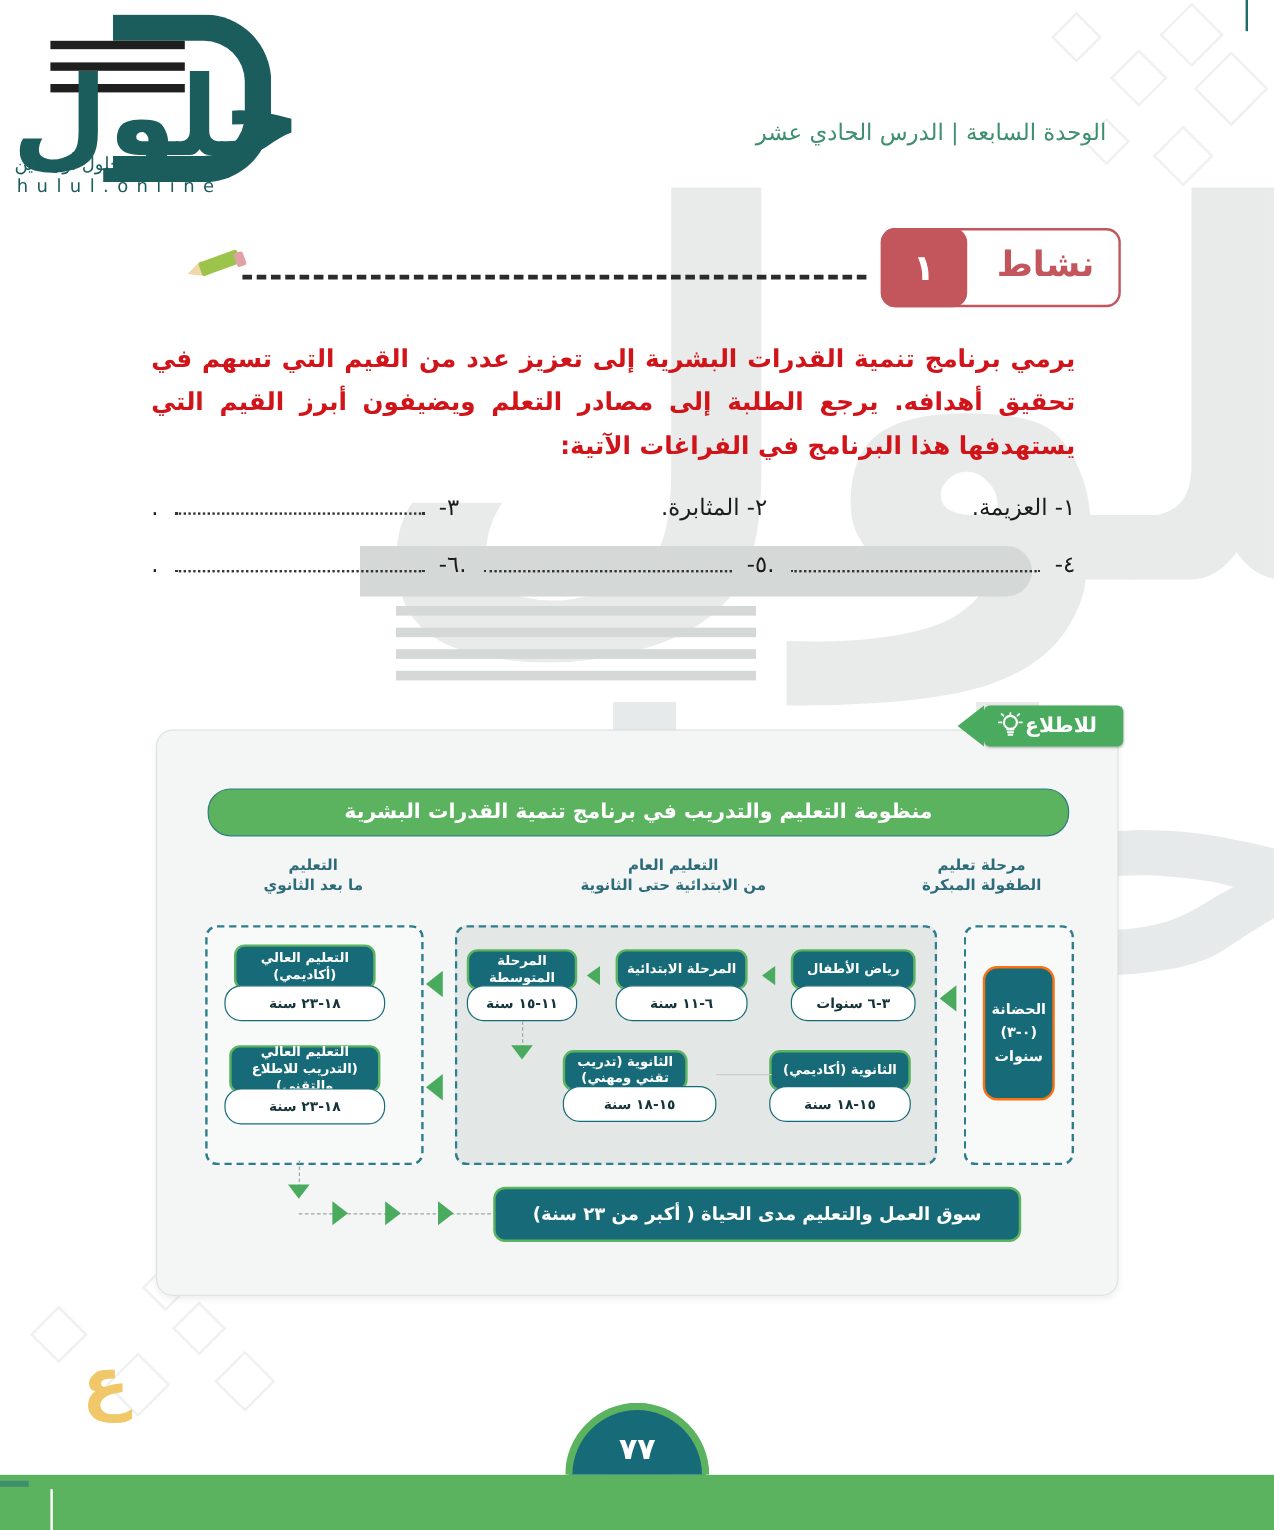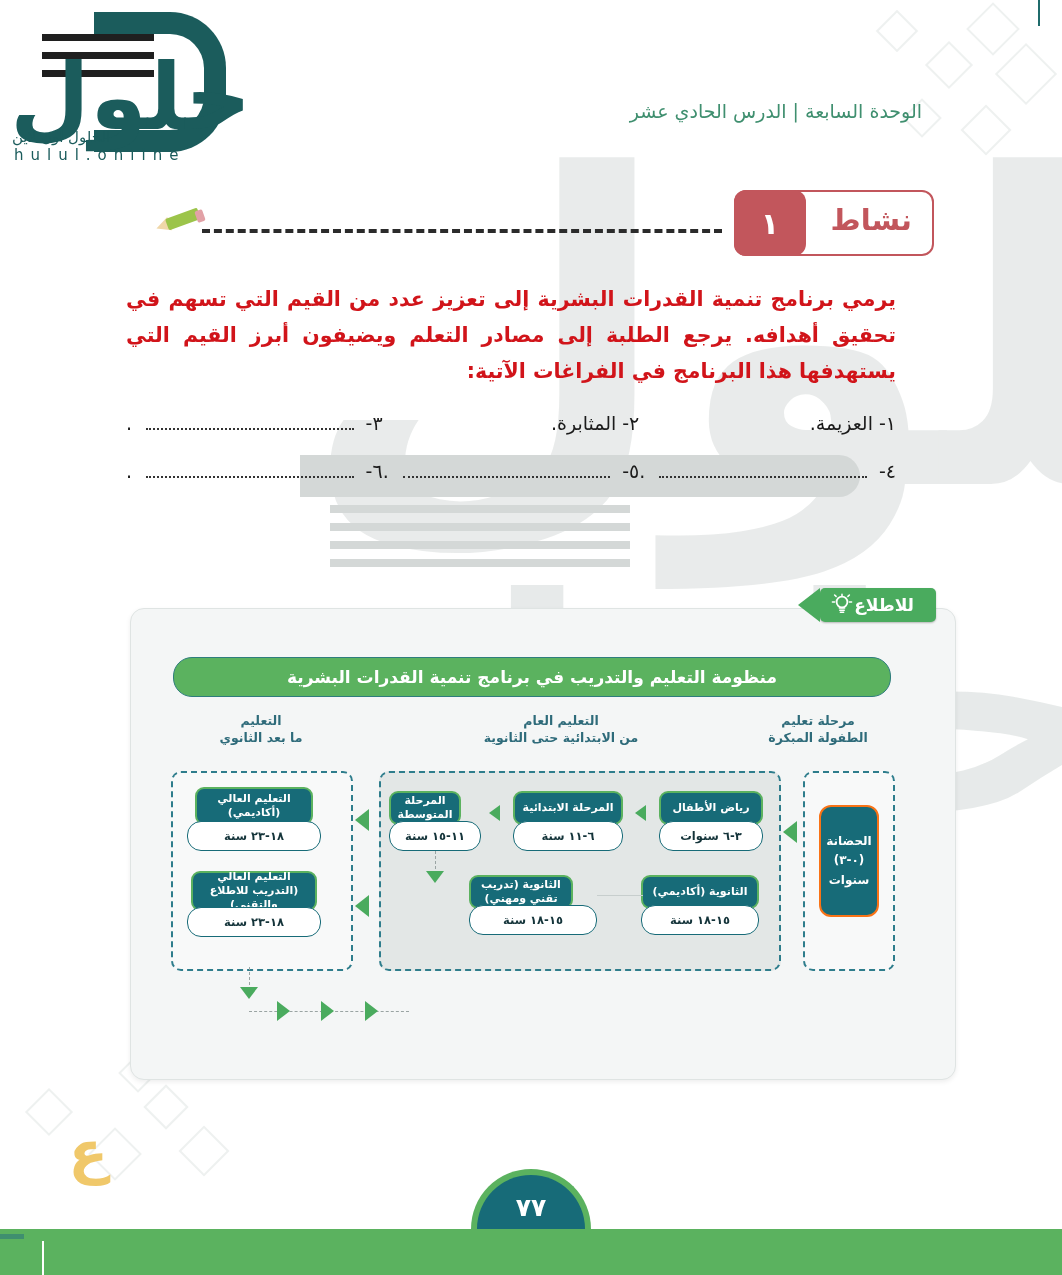--- a/index.html
+++ b/index.html
@@ -113,21 +113,20 @@
     position:absolute;left:-22px;top:0;width:0;height:0;
     border-top:17px solid transparent;border-bottom:17px solid transparent;
     border-right:22px solid #4aab5e;
   }
 
   
   .card{
     position:absolute;left:130px;top:608px;width:800px;height:470px;
     background:#f4f6f6;border:1px solid #dfe4e3;border-radius:14px;z-index:5;
     box-shadow:0 2px 5px rgba(0,0,0,.07);
-    padding-left:24px;
   }
   .diag-title{
     position:absolute;left:42px;top:48px;width:716px;height:38px;
     background:#5bb25f;border:1.5px solid #2e7d7d;border-radius:19px;
     color:#fff;font-size:17px;font-weight:bold;
     display:flex;align-items:center;justify-content:center;
   }
 
   .col-hdr{
     position:absolute;color:#2e6b7a;font-size:12.5px;font-weight:bold;
@@ -323,21 +322,21 @@
 
   <div class="node" style="left:382px;top:182px;width:110px;height:34px;">
     <span>المرحلة الابتدائية</span>
   </div>
   <div class="pill" style="left:382px;top:212px;width:110px;height:30px;">
     <span>٦-١١ سنة</span>
   </div>
 
   <div class="chev chev-sm" style="left:358px;top:196px;"></div>
 
-  <div class="node" style="left:258px;top:182px;width:72px;height:34px;">
+  <div class="node" style="left:258px;top:182px;width:92px;height:34px;">
     <span>المرحلة المتوسطة</span>
   </div>
   <div class="pill" style="left:258px;top:212px;width:92px;height:30px;">
     <span>١١-١٥ سنة</span>
   </div>
 
   <div class="dlinev" style="left:304px;top:242px;height:28px;"></div>
   <div class="chev chev-dn" style="left:295px;top:262px;"></div>
 
   <div class="node" style="left:510px;top:266px;width:118px;height:34px;">
@@ -373,20 +372,21 @@
     <span>١٨-٢٣ سنة</span>
   </div>
 
   <div class="dlinev" style="left:118px;top:358px;height:28px;"></div>
   <div class="chev chev-dn" style="left:109px;top:378px;"></div>
   <div class="dline" style="left:118px;top:402px;width:160px;"></div>
   <div class="chev chev-r" style="left:146px;top:392px;"></div>
   <div class="chev chev-r" style="left:190px;top:392px;"></div>
   <div class="chev chev-r" style="left:234px;top:392px;"></div>
 
+  <div class="botbar" style="left:280px;top:380px;width:436px;height:42px;">سوق العمل والتعليم مدى الحياة ( أكبر من ٢٣ سنة)</div>
 </div>
 
 <div class="diamonds" style="left:0;bottom:90px;width:260px;height:140px;">
   <div class="dia" style="left:32px;bottom:56px;width:30px;height:30px;"></div>
   <div class="dia" style="left:96px;bottom:12px;width:34px;height:34px;"></div>
   <div class="dia" style="left:150px;bottom:62px;width:28px;height:28px;"></div>
   <div class="dia" style="left:186px;bottom:16px;width:32px;height:32px;"></div>
   <div class="dia" style="left:124px;bottom:98px;width:24px;height:24px;"></div>
 </div>
 

